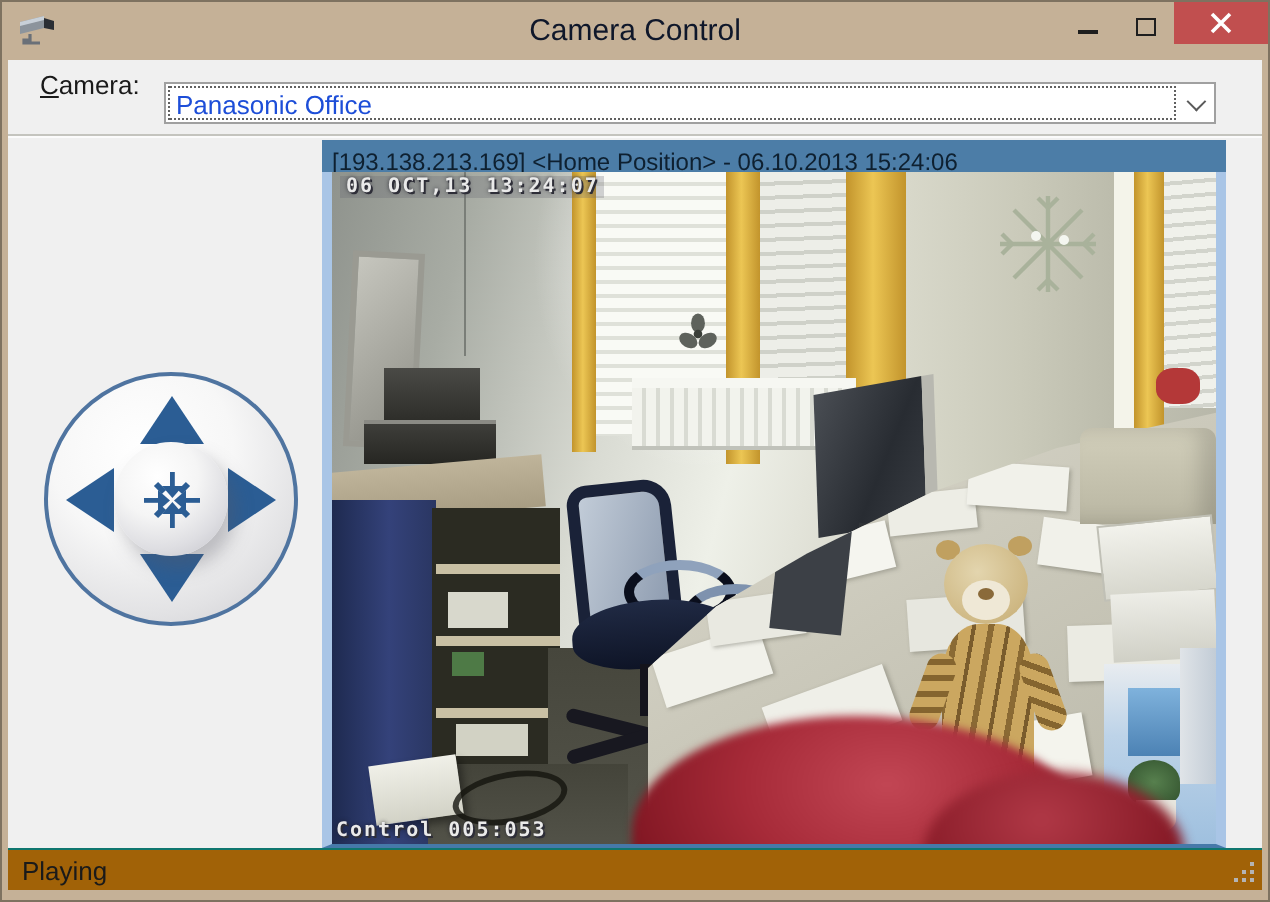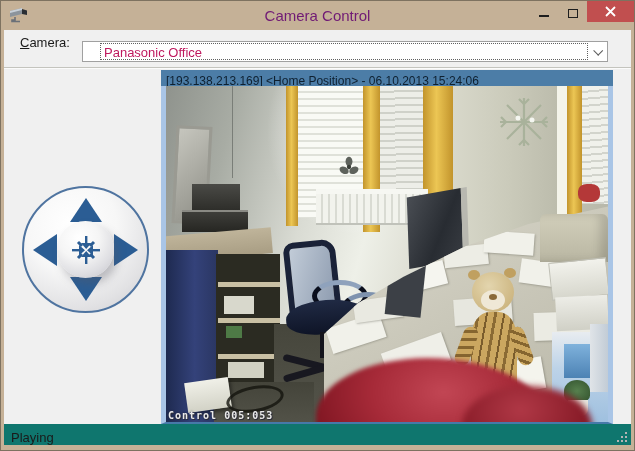--- a/index.html
+++ b/index.html
@@ -8,36 +8,36 @@
     position:relative; width:635px; height:451px;
     background:#C5B197; overflow:hidden;
     font-family:"Liberation Sans", sans-serif;
     box-shadow: inset 0 0 0 1px #7E7260;
   }
   
   .titlebar { position:absolute; left:0; top:0; width:635px; height:30px; }
   .app-icon { position:absolute; left:9px; top:6px; width:20px; height:17px; }
   .title { position:absolute; left:0; top:0; width:100%; height:30px;
     display:flex; align-items:center; justify-content:center;
-    font-size:15px; color:#701a75; }
+    font-size:15px; color:#0f172a; }
   .winbtns { position:absolute; right:1px; top:1px; height:21px; display:flex; }
   .wbtn { height:21px; display:flex; align-items:center; justify-content:center; cursor:default; }
   .wbtn.min, .wbtn.max { width:29px; }
   .wbtn.close { width:47px; background:#C14F4F; }
   .glyph-min { width:10px; height:2px; background:#1E1E1E; margin-top:8px; }
   .glyph-max { width:10px; height:9px; border:1.5px solid #1E1E1E; margin-top:4px; background:transparent; }
   
   .client { position:absolute; left:4px; top:30px; width:627px; height:415px; background:#F0F0F0; }
   .camera-label { position:absolute; left:16px; top:5px; font-size:13px; color:#1A1A1A; }
   .camera-label .accel { text-decoration:underline; }
   .combobox { position:absolute; left:78px; right:23px; top:11px; height:21px;
     background:#FFFFFF; border:1px solid #A0A0A0; }
   .combo-value { position:absolute; left:2px; top:2px; right:20px; bottom:2px;
-    outline:1px dotted #606060; padding:1px 0 0 3px; font-size:13px; color:#be185d;
-    white-space:nowrap; overflow:hidden;margin-left:16px; }
+    outline:1px dotted #606060; padding:1px 0 0 3px; font-size:13px; color:#1d4ed8;
+    white-space:nowrap; overflow:hidden; }
   .combo-arrow { position:absolute; right:6px; top:6px; width:7px; height:7px;
     border-right:1.6px solid #5A5A5A; border-bottom:1.6px solid #5A5A5A;
     transform:rotate(45deg) translateY(-1px); }
   .divider { position:absolute; left:0; right:0; top:37px; height:2px;
     border-top:1px solid #C4C4BE; border-bottom:1px solid #FBFBFB; }
   
   .joystick { position:absolute; left:18px; top:156px; width:127px; height:127px;
     border-radius:50%; border:2px solid #4F74A0;
     background:radial-gradient(circle at 38% 30%, #FFFFFF 0%, #F7F7F7 40%, #E2E2E4 72%, #C9C9CE 100%); }
   .jarr { position:absolute; width:0; height:0; }
@@ -173,21 +173,21 @@
     filter:blur(2px); }
   .hair2 { left:296px; top:300px; width:130px; height:80px; border-radius:50%;
     background:radial-gradient(ellipse at 45% 30%,#B03846,#7E1420 80%); filter:blur(3px); }
   .osd { position:absolute; font-family:"DejaVu Sans Mono", monospace; font-size:10px; font-weight:bold;
     color:#EAEAEA; letter-spacing:1px; text-shadow:1px 1px 0 #2E2E38, 0 0 2px rgba(30,30,40,.8); }
   .osd-top { left:4px; top:2px; background:rgba(100,100,110,0.28); padding:0 3px; }
   .osd-bottom { left:2px; bottom:1px; }
   .right-strip { position:absolute; right:-5px; top:0; width:5px; height:336px; background:#A9C5E6; }
   
   .statusbar { position:absolute; left:0; right:0; top:394px; height:21px;
-    background:#0f766e; border-top:3px solid #0f766e; }
+    background:#a16207; border-top:1px solid #0f766e; }
   .status-text { position:absolute; left:7px; top:3px; font-size:13px; color:#1A1A1A; }
   .grip { position:absolute; right:2px; bottom:2px; width:13px; height:13px; }
 </style>
 </head>
 <body>
 
 <div class="window">
 
   <div class="titlebar">
     <div class="app-icon">
@@ -340,20 +340,21 @@
             <div class="t-ear2"></div>
             <div class="t-head"></div>
             <div class="t-muzzle"></div>
             <div class="t-nose"></div>
             <div class="t-body"></div>
             <div class="t-arm1"></div>
             <div class="t-arm2"></div>
           </div>
           <div class="hair1"></div>
           <div class="hair2"></div>
+          <div class="osd osd-top">06 OCT,13 13:24:07</div>
           <div class="osd osd-bottom">Control 005:053</div>
         </div>
         <div class="right-strip"></div>
       </div>
     </div>
 
     <div class="statusbar">
       <span class="status-text">Playing</span>
       <div class="grip">
         <svg width="13" height="13" viewBox="0 0 13 13">

